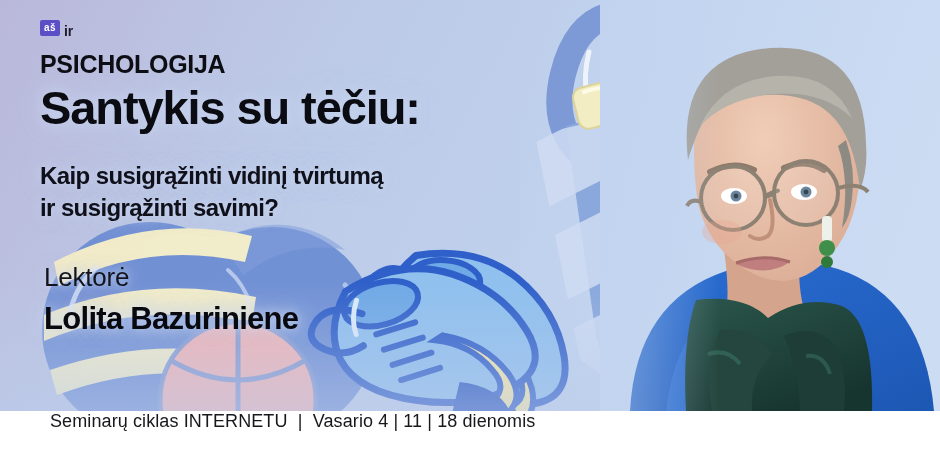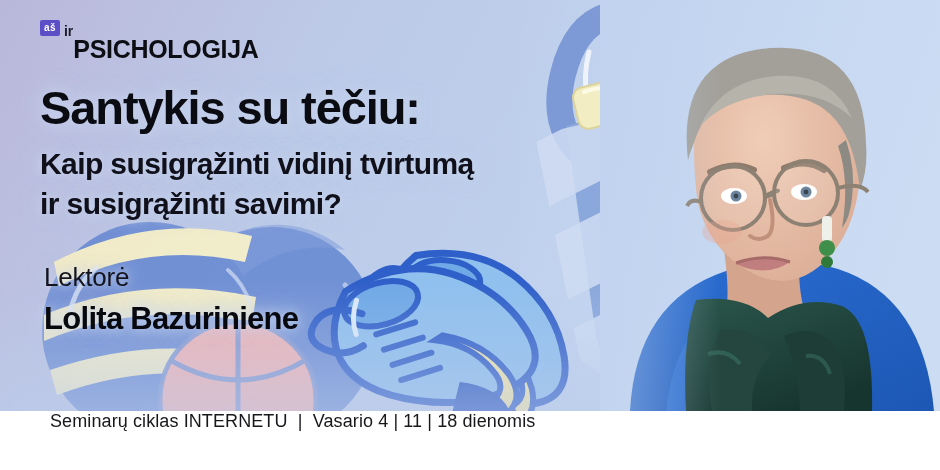--- a/index.html
+++ b/index.html
@@ -37,21 +37,21 @@
   #art-wash-bottom {
     position:absolute; left:0; bottom:0; width:100%; height:130px;
     background:linear-gradient(to bottom, rgba(190,205,235,0) 0%, rgba(188,204,235,.55) 100%);
   }
 
   .svg-layer { position:absolute; left:0; top:0; width:940px; height:411px; }
 
   
   #logo {
     position:absolute; left:40px; top:20px; z-index:30;
-    display:flex; align-items:flex-start;
+    display:flex; flex-direction:column; align-items:flex-start;
   }
   #logo-top { display:flex; align-items:center; gap:4px; height:15px; }
   #logo-as {
     background:#5b4fc8; color:#ffffff;
     font-size:10px; font-weight:700; letter-spacing:.4px;
     line-height:1; padding:3px 4px 3px 4px; border-radius:2px;
     font-family:"Liberation Sans", sans-serif;
   }
   #logo-ir {
     color:#1b1b2b; font-size:14px; font-weight:700; line-height:1;
@@ -65,23 +65,23 @@
   }
 
   #headline {
     position:absolute; left:40px; top:84px; z-index:30;
     color:#0b0b12;
     font-size:47px; font-weight:700; letter-spacing:-1.1px; line-height:1.0;
     text-shadow:0 0 14px rgba(200,214,240,.95), 0 0 26px rgba(200,214,240,.8);
   }
 
   #subhead {
-    position:absolute; left:40px; top:144px; z-index:30;
+    position:absolute; left:40px; top:160px; z-index:30;
     color:#10101a;
-    font-size:30px; font-weight:700; letter-spacing:-0.6px; line-height:1.32;
+    font-size:24px; font-weight:700; letter-spacing:-0.6px; line-height:1.32;
     text-shadow:0 0 12px rgba(200,214,240,.95), 0 0 22px rgba(200,214,240,.75);
   }
   #subhead div { white-space:nowrap; }
 
   #lecturer { position:absolute; left:44px; top:263px; z-index:30; }
   #lecturer-label {
     color:#14141e; font-size:26px; font-weight:400; letter-spacing:-0.2px;
     line-height:1.1;
     text-shadow:0 0 10px rgba(205,217,241,.9), 0 0 20px rgba(205,217,241,.7);
   }

